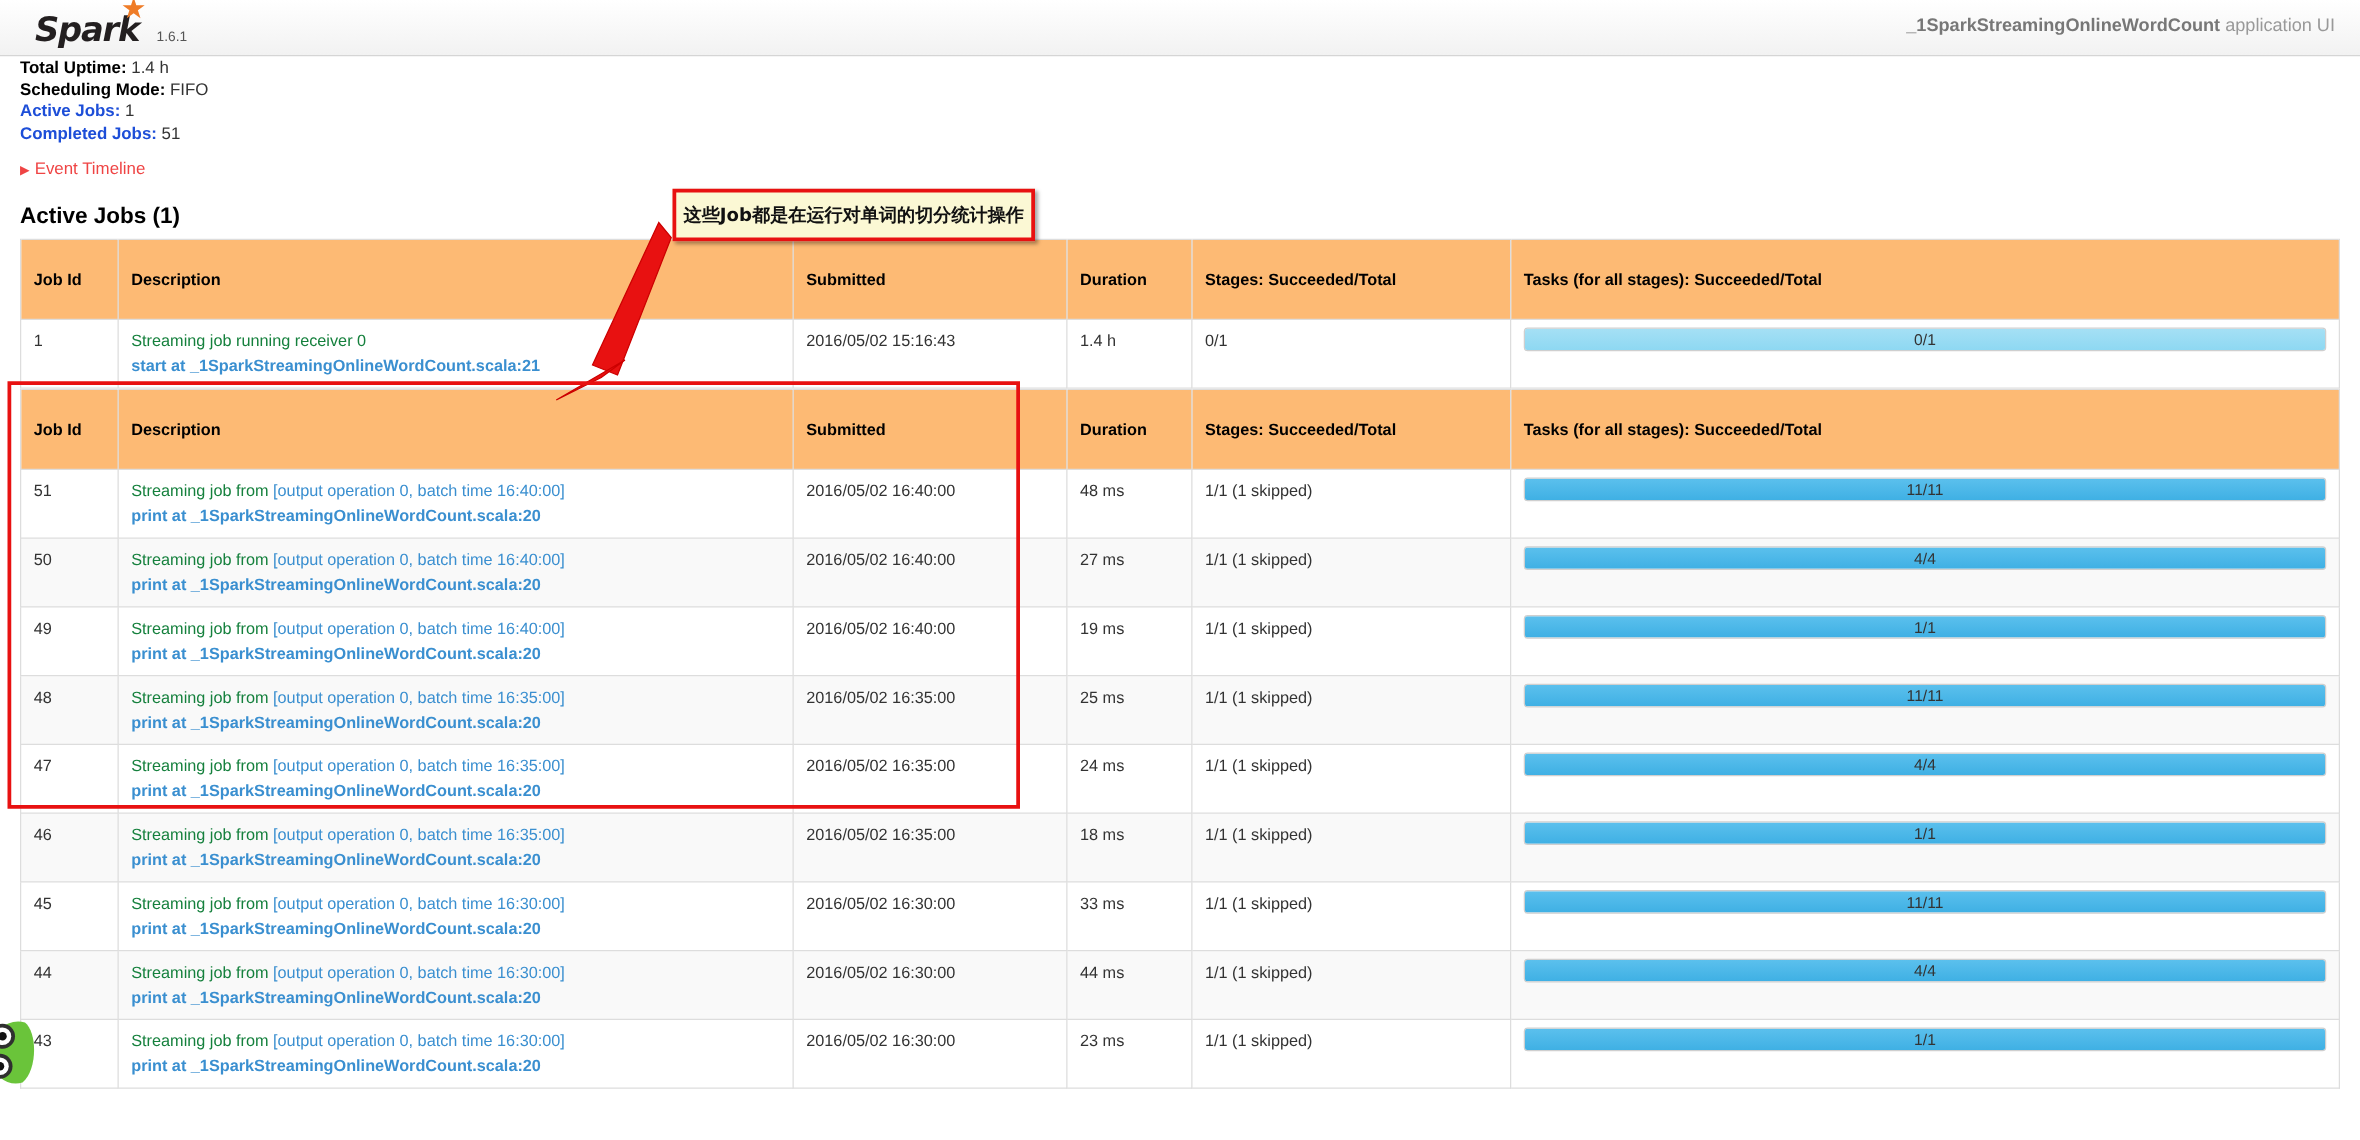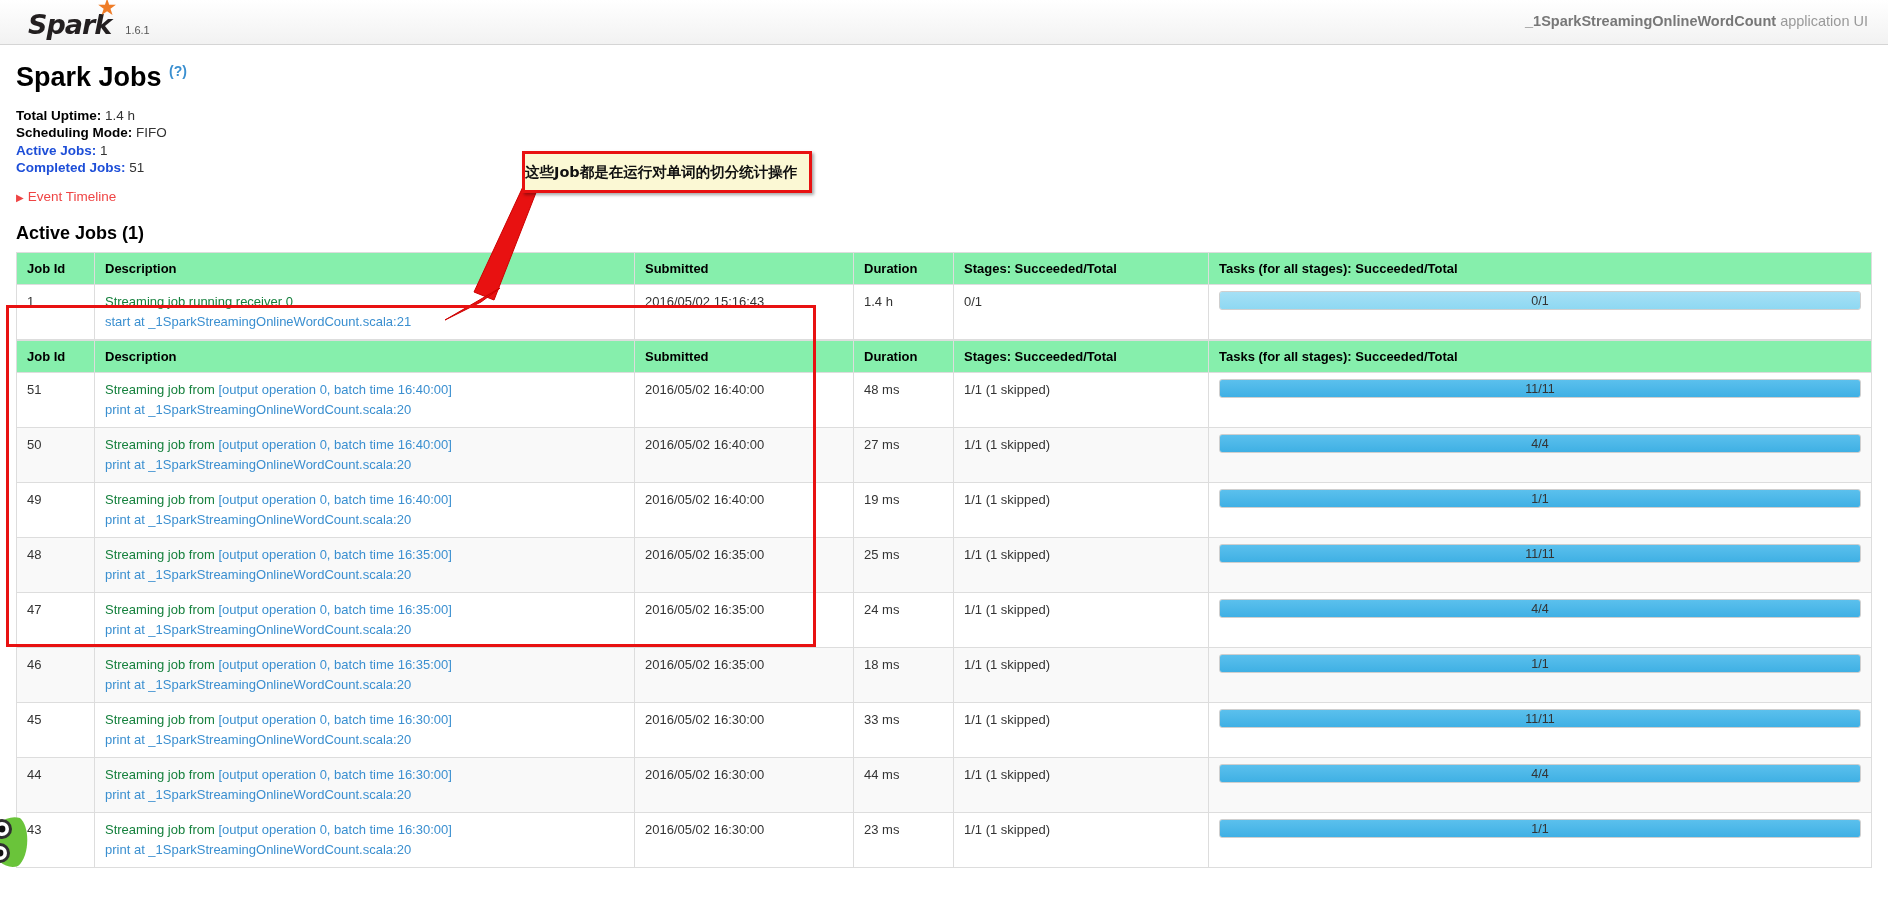--- a/index.html
+++ b/index.html
@@ -123,38 +123,38 @@
     font-size: 13px;
     color: #333;
     background: #fff;
     border: 1px solid #ddd;
   }
   table.jobs th {
     text-align: left;
     font-weight: bold;
     font-size: 13px;
     color: #000;
-    padding: 8px 10px;
+    padding: 24px 10px;
     border: 1px solid #ddd;
     border-top: none;
-    background: #86efac;
+    background: #fdba74;
     vertical-align: middle;
     white-space: nowrap;
   }
   table.jobs td {
     padding: 8px 10px;
     border: 1px solid #ddd;
     vertical-align: top;
     line-height: 18px;
   }
   table.jobs tbody tr:nth-child(odd)  { background: #fff; }
   table.jobs tbody tr:nth-child(even) { background: #f9f9f9; }
   .desc-main { color: #15803d; }
   .lnkblue { color: #3a8fd0; text-decoration: none; cursor: pointer; }
-  .desc-sub { display: block; margin-top: 2px; }
+  .desc-sub { display: block; margin-top: 2px; font-weight: bold; }
 
   .colJobId      { width: 78px; }
   .colDesc       { width: 540px; }
   .colSubmitted  { width: 219px; }
   .colDuration   { width: 100px; }
   .colStages     { width: 255px; }
 
   .progress-holder { padding: 6px 10px 18px 10px !important; }
   .progress {
     height: 19px;
@@ -177,25 +177,25 @@
     display: block;
     text-align: center;
     font-size: 12.5px;
     color: #333;
     line-height: 19px;
   }
 
   
   .callout {
     position: absolute;
-    left: 522px; top: 151px;
+    left: 538px; top: 151px;
     width: 290px; height: 42px;
     background: #fbf8d4;
     border: 3px solid #e81111;
-    display: flex; align-items: center; 
+    display: flex; align-items: center; justify-content: center;
     font-family: "DejaVu Sans", sans-serif;
     font-size: 14.5px;
     font-weight: bold;
     color: #111;
     z-index: 40;
     box-shadow: 2px 2px 3px rgba(0,0,0,.35);
   }
   .arrow-svg {
     position: absolute;
     left: 0; top: 0;
@@ -228,24 +228,20 @@
     </span>
     <span class="spark-version">1.6.1</span>
   </div>
   <div class="app-title">
     <b>_1SparkStreamingOnlineWordCount</b><span> application UI</span>
   </div>
 </div>
 
 <div class="page">
 
-  <h1 class="page-title">
-    <span>Spark Jobs</span>
-    <span class="q">(?)</span>
-  </h1>
 
   <div class="summary">
     <div>
       <strong>Total Uptime:</strong>
       <span>1.4 h</span>
     </div>
     <div>
       <strong>Scheduling Mode:</strong>
       <span>FIFO</span>
     </div>

